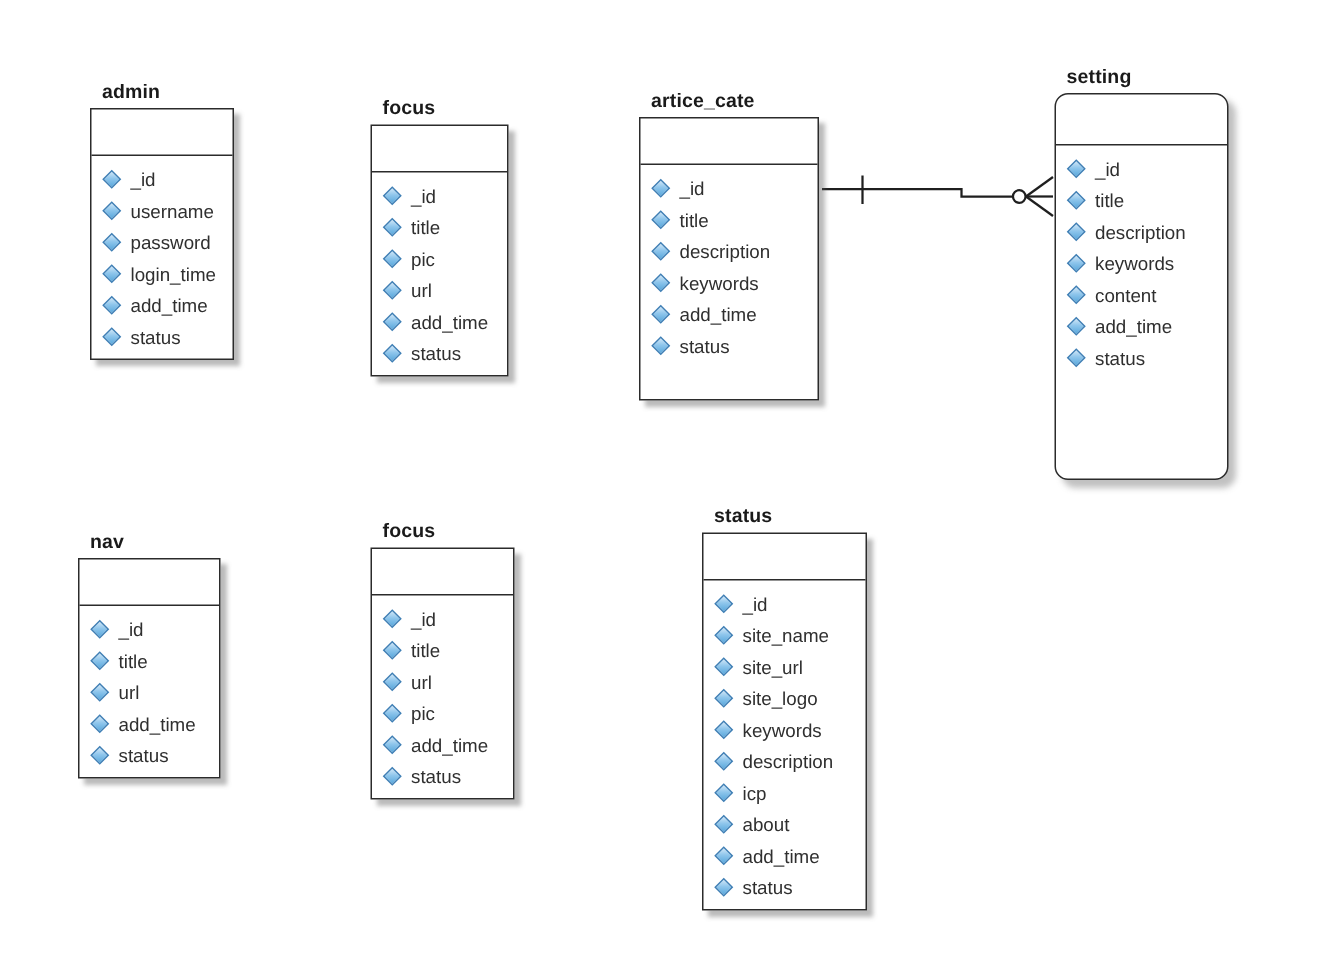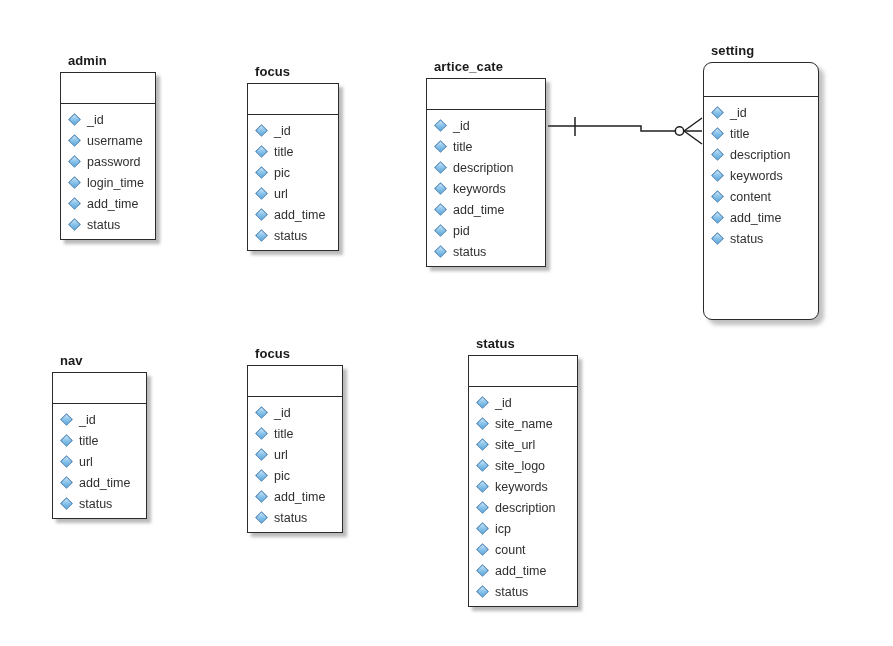--- a/index.html
+++ b/index.html
@@ -242,26 +242,20 @@
           <div class="field-row">
             <span class="field-icon">
               <i></i>
             </span>
             <span class="field-label">add_time</span>
           </div>
           <div class="field-row">
             <span class="field-icon">
               <i></i>
             </span>
-            <span class="field-label">pid</span>
-          </div>
-          <div class="field-row">
-            <span class="field-icon">
-              <i></i>
-            </span>
             <span class="field-label">status</span>
           </div>
         </div>
       </div>
     </div>
     <div class="entity rounded" style="left: 703px; top: 62px; width: 116px;">
       <div class="entity-title">setting</div>
       <div class="entity-box" style="width: 116px; height: 258px;">
         <div class="entity-header"></div>
         <div class="entity-fields">
@@ -436,21 +430,21 @@
           <div class="field-row">
             <span class="field-icon">
               <i></i>
             </span>
             <span class="field-label">icp</span>
           </div>
           <div class="field-row">
             <span class="field-icon">
               <i></i>
             </span>
-            <span class="field-label">count</span>
+            <span class="field-label">about</span>
           </div>
           <div class="field-row">
             <span class="field-icon">
               <i></i>
             </span>
             <span class="field-label">add_time</span>
           </div>
           <div class="field-row">
             <span class="field-icon">
               <i></i>

